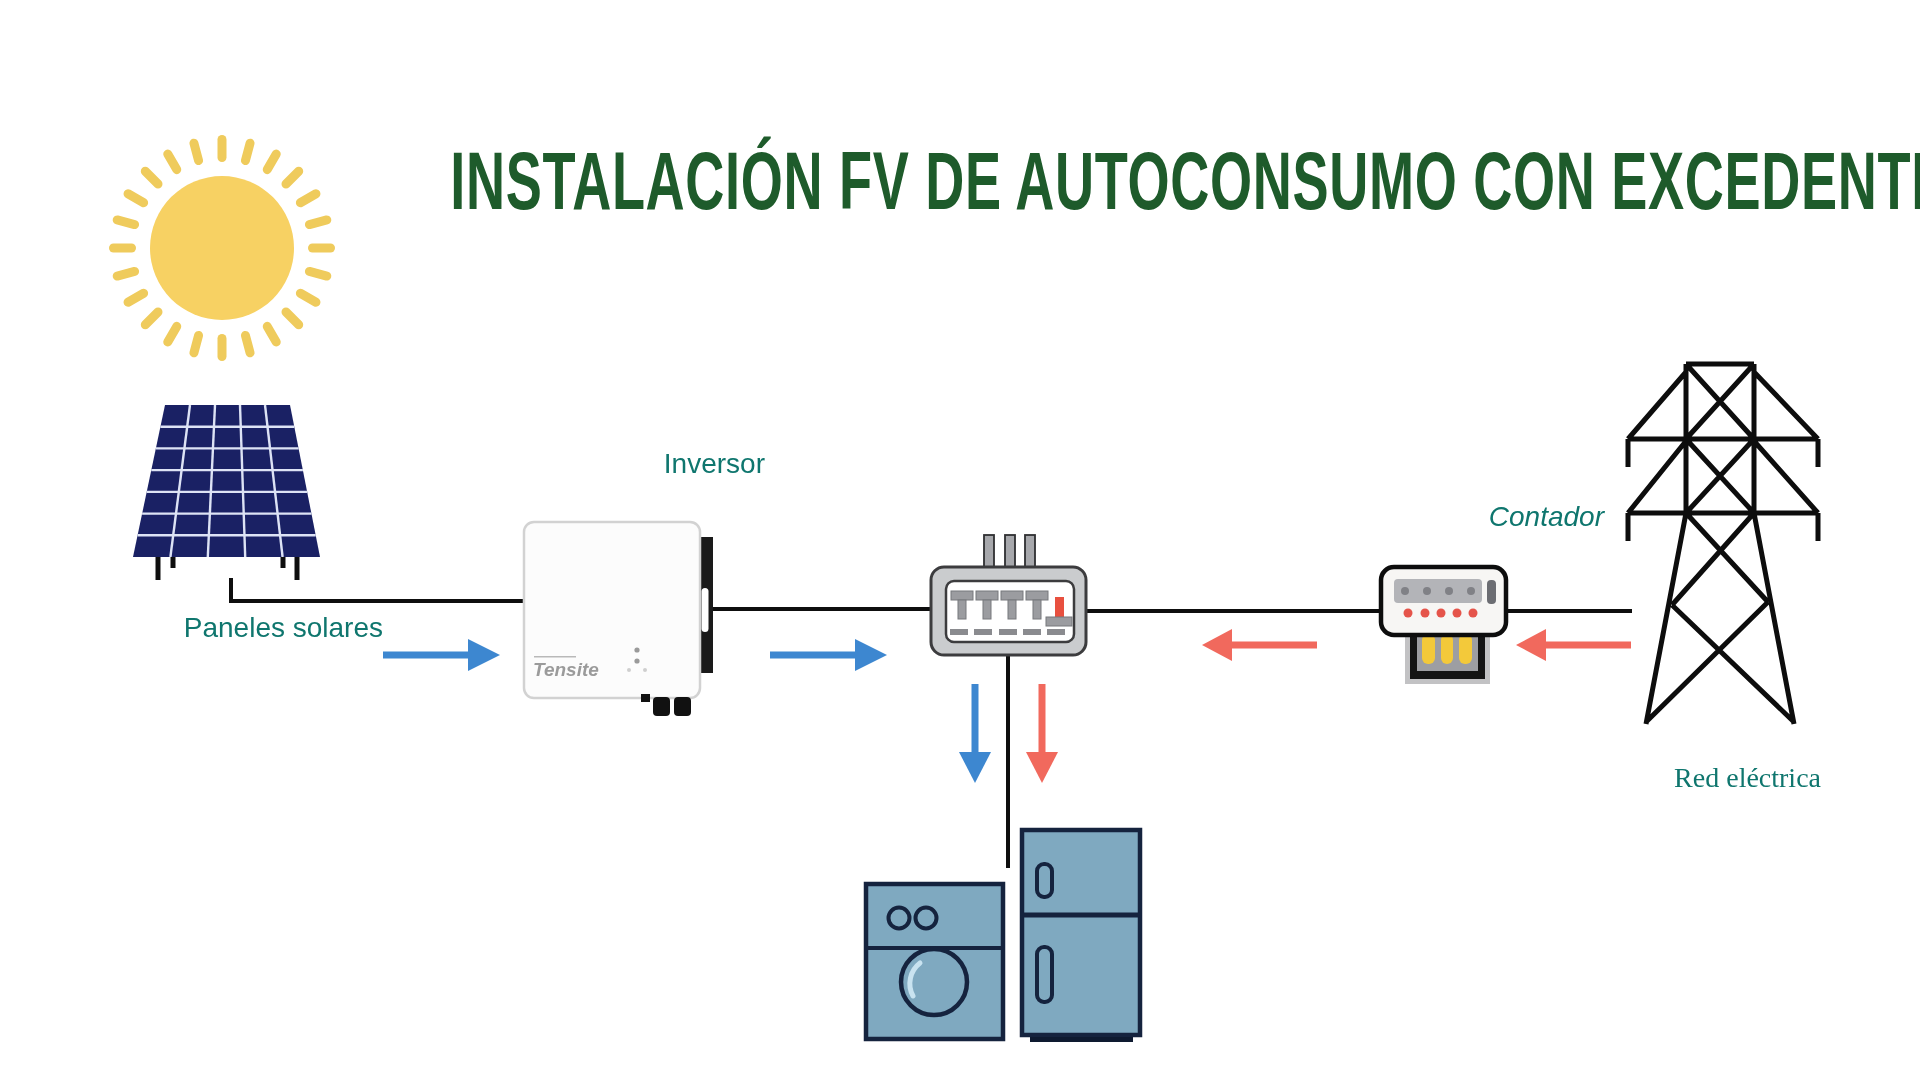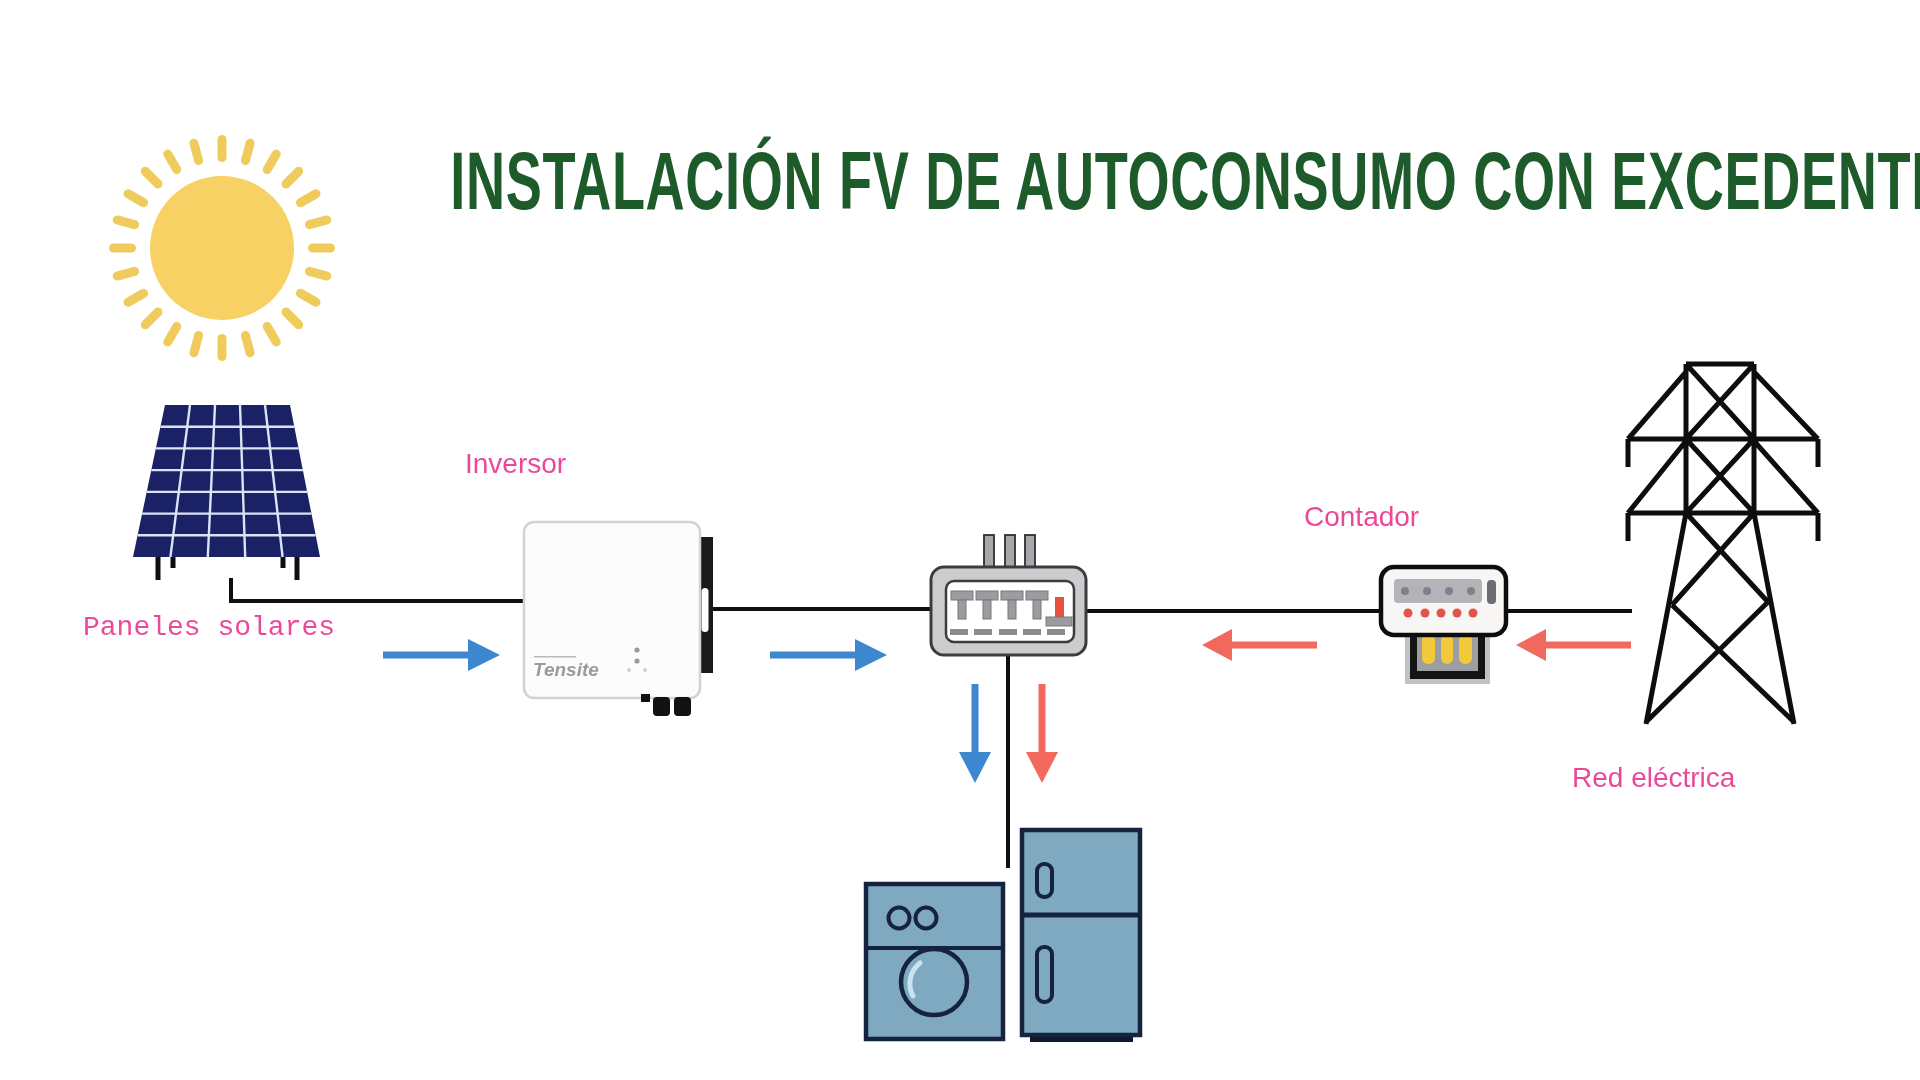--- a/index.html
+++ b/index.html
@@ -10,28 +10,28 @@
   .diagram-svg{position:absolute;left:0;top:0;}
   .title{
     position:absolute;top:134px;left:0;width:1920px;text-align:center;
     white-space:nowrap;
   }
   .title span{
     display:inline-block;font-size:82px;font-weight:700;letter-spacing:1px;
     color:#1E5B2B;transform:translateX(55px) scaleX(0.66);transform-origin:center;
   }
   .lbl{
-    position:absolute;width:300px;text-align:left;font-size:28px;
-    color:#ec4899;line-height:31px;
-  }
-  .lbl-paneles{left:83px;top:612px;font-family:Liberation Mono, monospace;}
+    position:absolute;width:300px;text-align:right;font-size:28px;
+    color:#0f766e;line-height:31px;
+  }
+  .lbl-paneles{left:83px;top:612px;}
   .lbl-inversor{left:465px;top:448px;}
   .lbl-cuadro{left:856px;top:442px;}
-  .lbl-contador{left:1304px;top:501px;}
-  .lbl-red{left:1572px;top:762px;}
+  .lbl-contador{left:1304px;top:501px;font-style:italic;}
+  .lbl-red{left:1521px;top:762px;font-family:Liberation Serif, serif;}
 </style>
 </head>
 <body>
 
 <div class="canvas">
 
   <svg class="diagram-svg" width="1920" height="1080" viewBox="0 0 1920 1080">
 
     <g stroke="#0E0E0E" stroke-width="4" fill="none">
       <path d="M231 578 V601 H530"></path>

